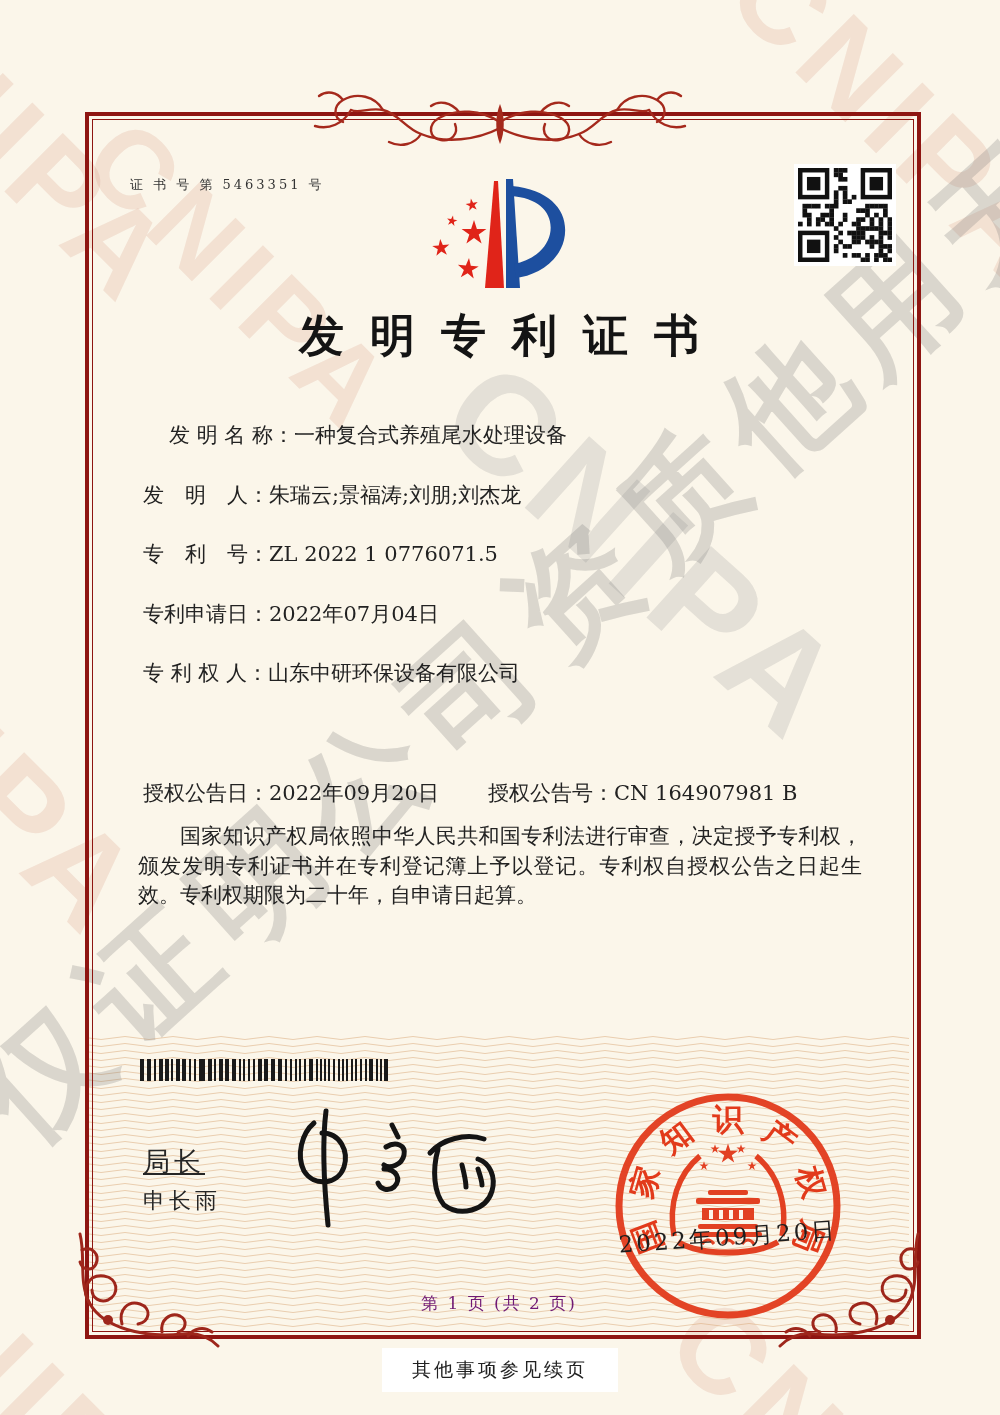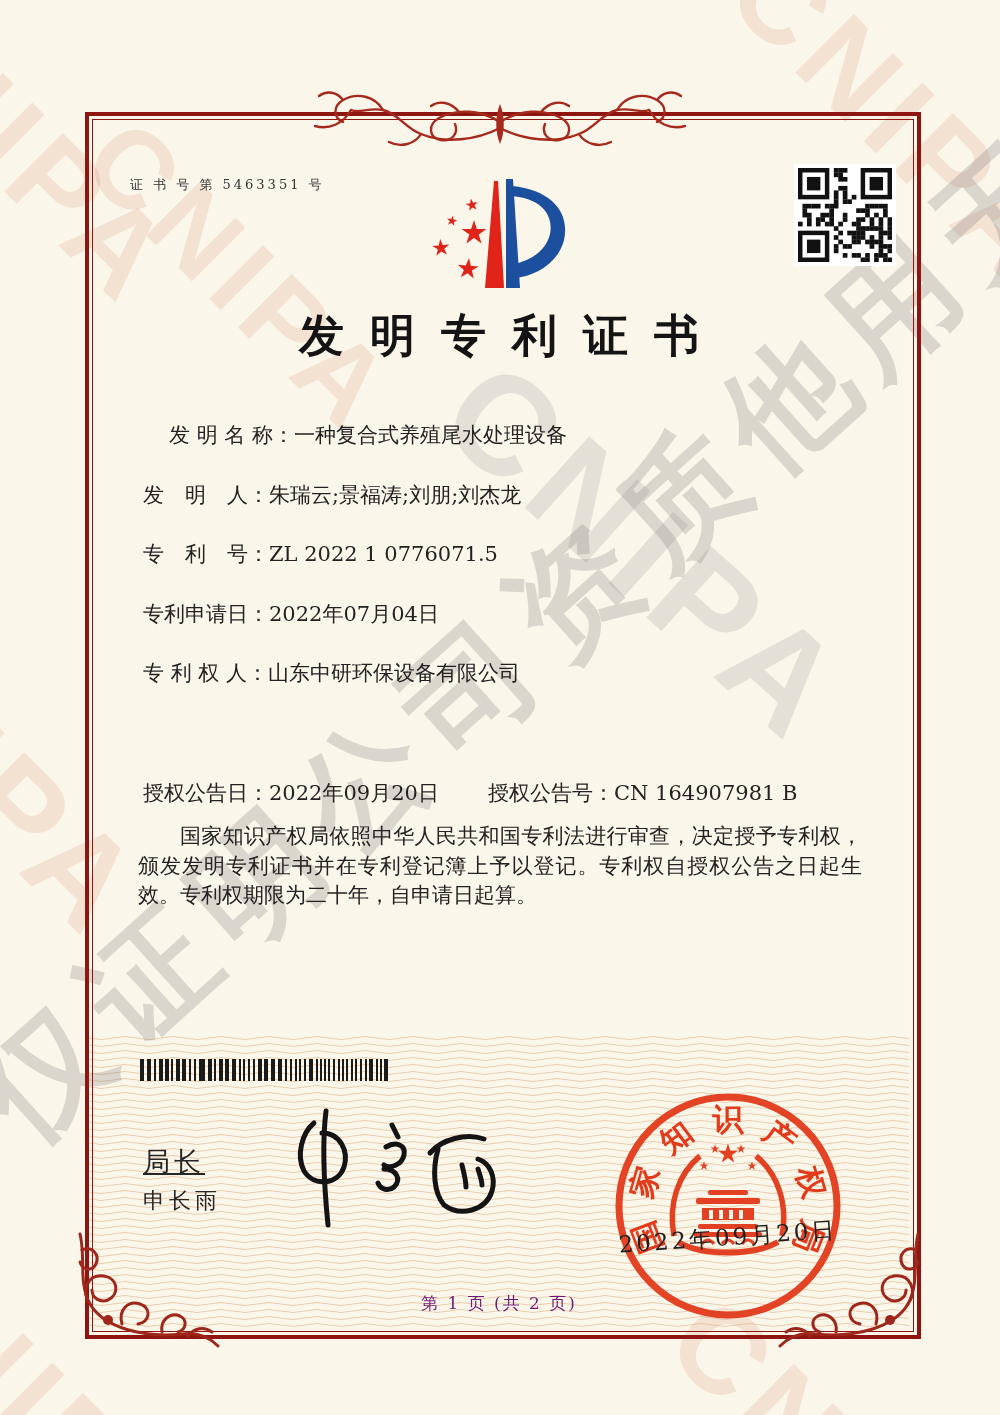--- a/index.html
+++ b/index.html
@@ -443,14 +443,15 @@
       <span style="transform: translate(-50%, -50%) rotate(-74deg) translateY(-86px);">家</span>
       <span style="transform: translate(-50%, -50%) rotate(-37deg) translateY(-86px);">知</span>
       <span style="transform: translate(-50%, -50%) rotate(0deg) translateY(-86px);">识</span>
       <span style="transform: translate(-50%, -50%) rotate(37deg) translateY(-86px);">产</span>
       <span style="transform: translate(-50%, -50%) rotate(74deg) translateY(-86px);">权</span>
       <span style="transform: translate(-50%, -50%) rotate(111deg) translateY(-86px);">局</span>
     </div>
   <div class="seal-date">2022年09月20日</div>
 
   <div class="page-info">第 1 页 (共 2 页)</div>
+  <div class="footer-note">其他事项参见续页</div>
 
 </div>
 
 </body></html>

